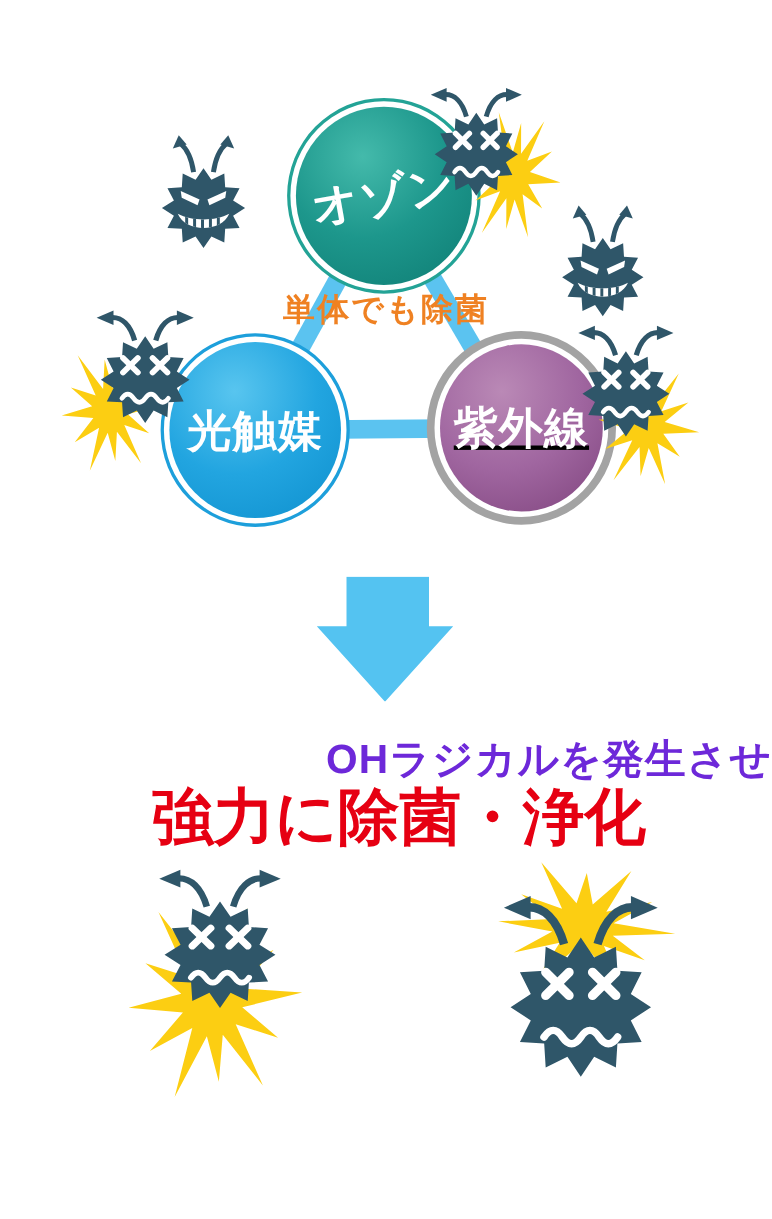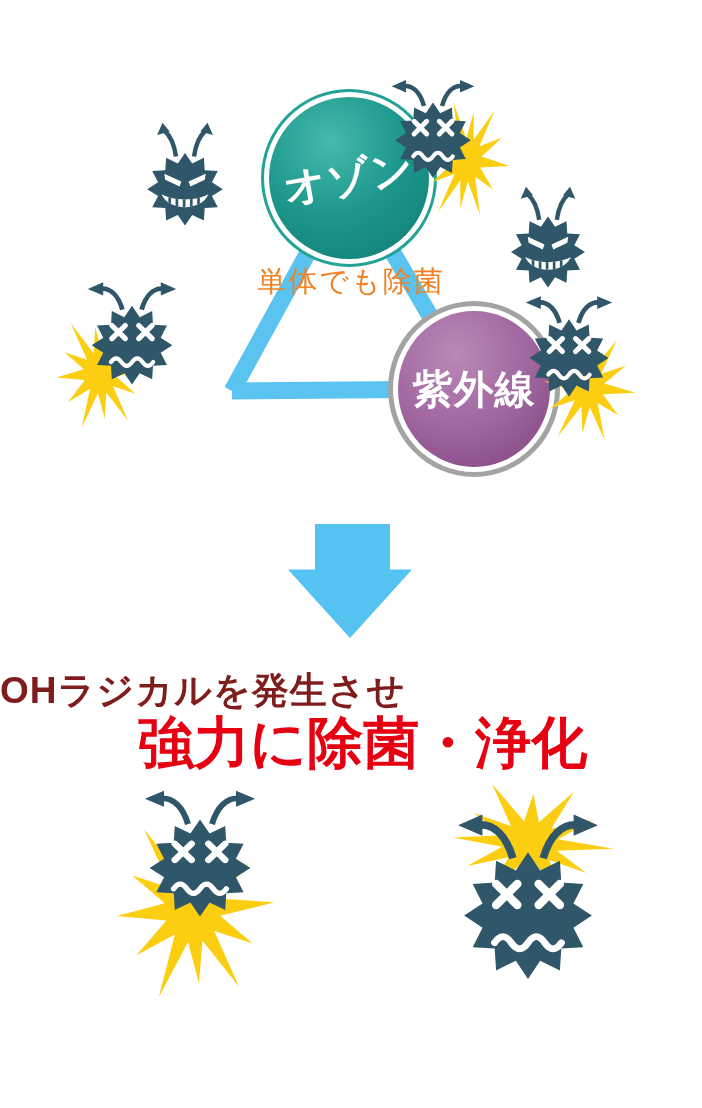--- a/index.html
+++ b/index.html
@@ -10,34 +10,34 @@
   .abs{position:absolute;}
   svg{display:block;}
 
   
   .ball{border-radius:50%;background:#fff;box-sizing:border-box;padding:5px;display:flex;}
   .ball-inner{border-radius:50%;width:100%;height:100%;display:flex;align-items:center;justify-content:center;}
   .ball-teal{border:3px solid #23a396;z-index:2;}
   .ball-teal .ball-inner{background:radial-gradient(circle at 38% 28%, #44baab 0%, #1d978c 48%, #0e7c73 100%);}
   .ball-blue{border:3px solid #1d9fdb;z-index:2;}
   .ball-blue .ball-inner{background:radial-gradient(circle at 38% 28%, #58c5ef 0%, #22a5e0 50%, #0e8fcd 100%);}
-  .ball-purple{border:5px solid #a3a3a3;z-index:2;}
+  .ball-purple{border:7px solid #a3a3a3;z-index:2;text-decoration:underline;}
   .ball-purple .ball-inner{background:radial-gradient(circle at 38% 28%, #ba89b6 0%, #a066a0 50%, #7f447d 100%);}
   .ball-navy{border:4px solid #10307c;padding:6px;z-index:2;}
   .ball-navy .ball-inner{background:radial-gradient(circle at 52% 42%, #2c2e70 0%, #28357f 45%, #1d4a99 85%, #1c53a5 100%);flex-direction:column;}
 
   .ball-label{font-size:40px;font-weight:800;color:#fff;letter-spacing:1px;white-space:nowrap;}
   .label-ozone{transform:rotate(-10deg);font-size:42px;}
   .oh-line1{font-size:56px;font-weight:800;color:#fff;line-height:1.05;}
   .oh-line2{font-size:46px;font-weight:800;color:#fff;line-height:1.1;}
 
   
   .harmful{color:#39444c;font-size:22px;letter-spacing:3px;font-weight:500;white-space:nowrap;z-index:5;}
-  .synergy{left:0;right:0;text-align:center;color:#ef8122;font-size:29px;font-weight:400;letter-spacing:2px;z-index:5;}
-  .headline{left:0;right:0;text-align:left;color:#7f1d1d;font-size:37px;font-weight:800;letter-spacing:1px;z-index:5;}
+  .synergy{left:0;right:0;text-align:center;color:#ef8122;font-size:29px;font-weight:700;letter-spacing:2px;z-index:5;}
+  .headline{left:0;right:0;text-align:right;color:#6d28d9;font-size:37px;font-weight:800;letter-spacing:1px;z-index:5;}
   .emphasis{left:0;right:0;text-align:center;color:#e60012;font-size:56px;font-weight:900;letter-spacing:0px;z-index:5;padding-left:23px;}
 
   .z1{z-index:1}.z3{z-index:3}.z4{z-index:4}
 </style>
 </head>
 <body>
 
 <div class="stage">
 
   <svg width="0" height="0" style="position:absolute" aria-hidden="true">
@@ -100,20 +100,25 @@
       <line x1="232" y1="391" x2="473" y2="389"></line>
     </g>
   </svg>
 
   <div class="abs ball ball-teal" style="left:261px;top:89px;width:176px;height:178px">
     <div class="ball-inner">
       <span class="ball-label label-ozone">オゾン</span>
     </div>
   </div>
 
+  <div class="abs ball ball-blue" style="left:146px;top:303px;width:172px;height:176px">
+    <div class="ball-inner">
+      <span class="ball-label">光触媒</span>
+    </div>
+  </div>
 
   <div class="abs ball ball-purple" style="left:388px;top:301px;width:172px;height:176px">
     <div class="ball-inner">
       <span class="ball-label">紫外線</span>
     </div>
   </div>
 
   <svg class="abs z3" style="left:424px;top:96px;width:86px;height:128px;transform:rotate(8deg)" viewBox="0 0 100 100" preserveAspectRatio="none">
       <use href="#starburst"></use>
     </svg>

